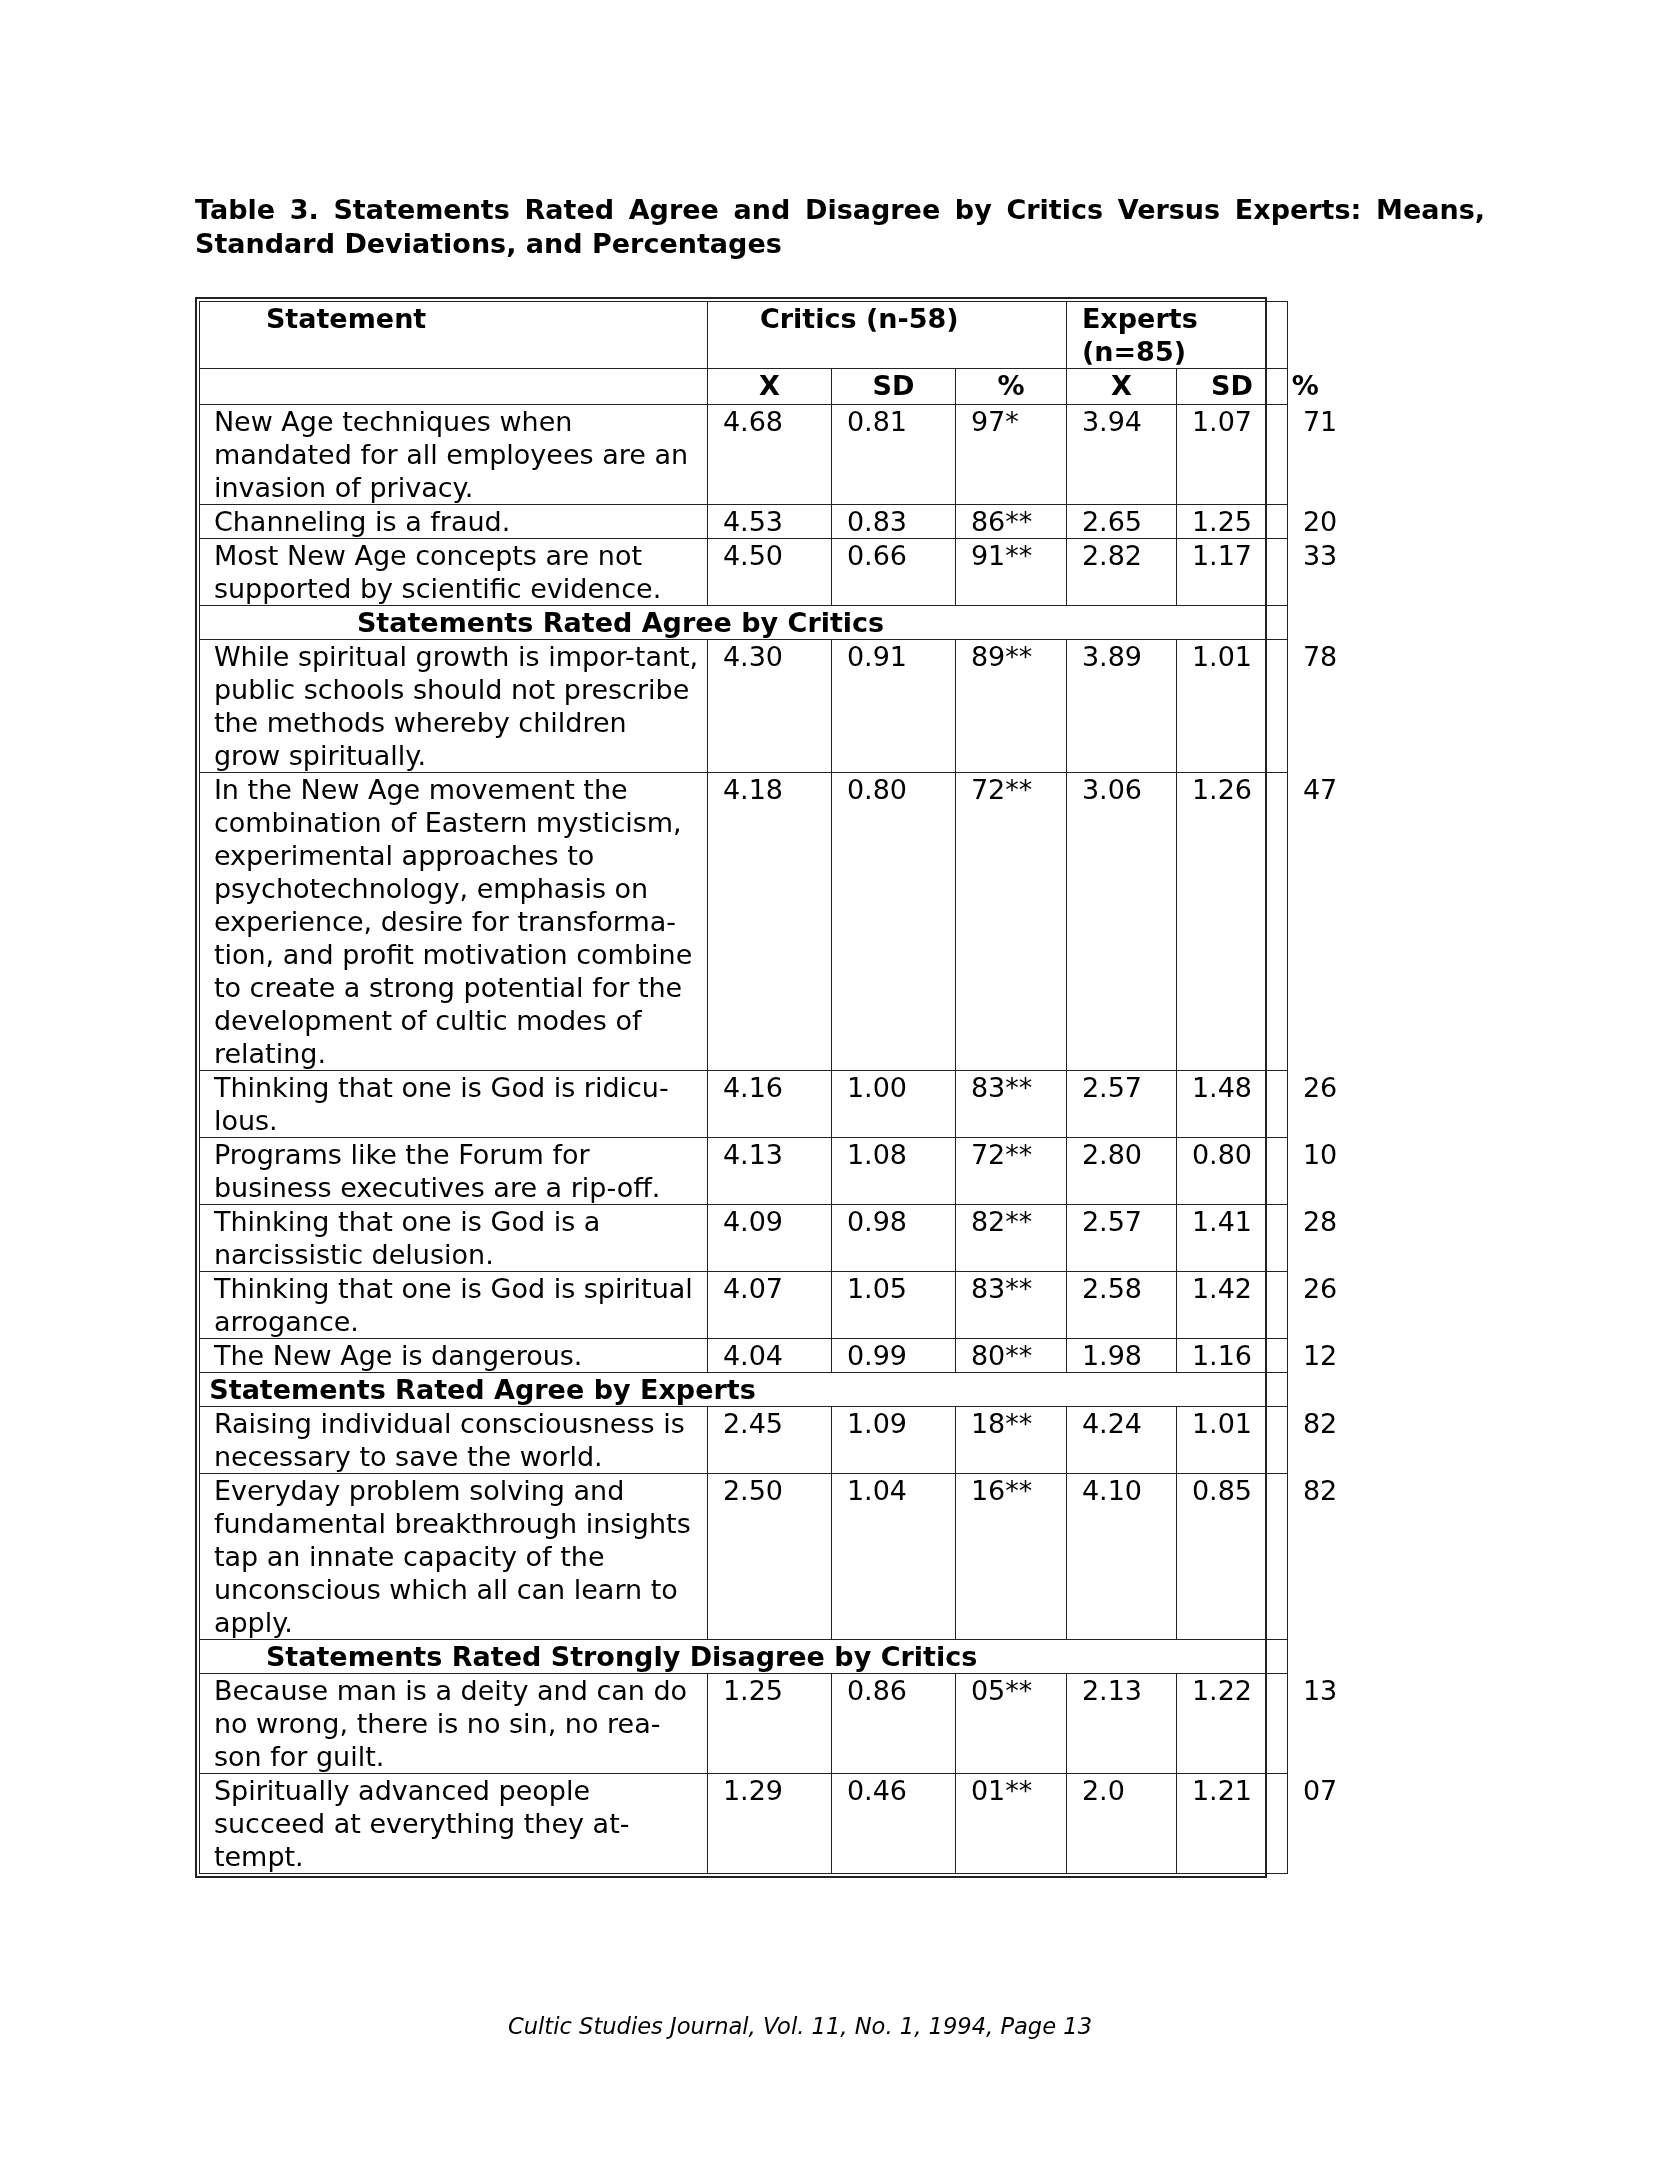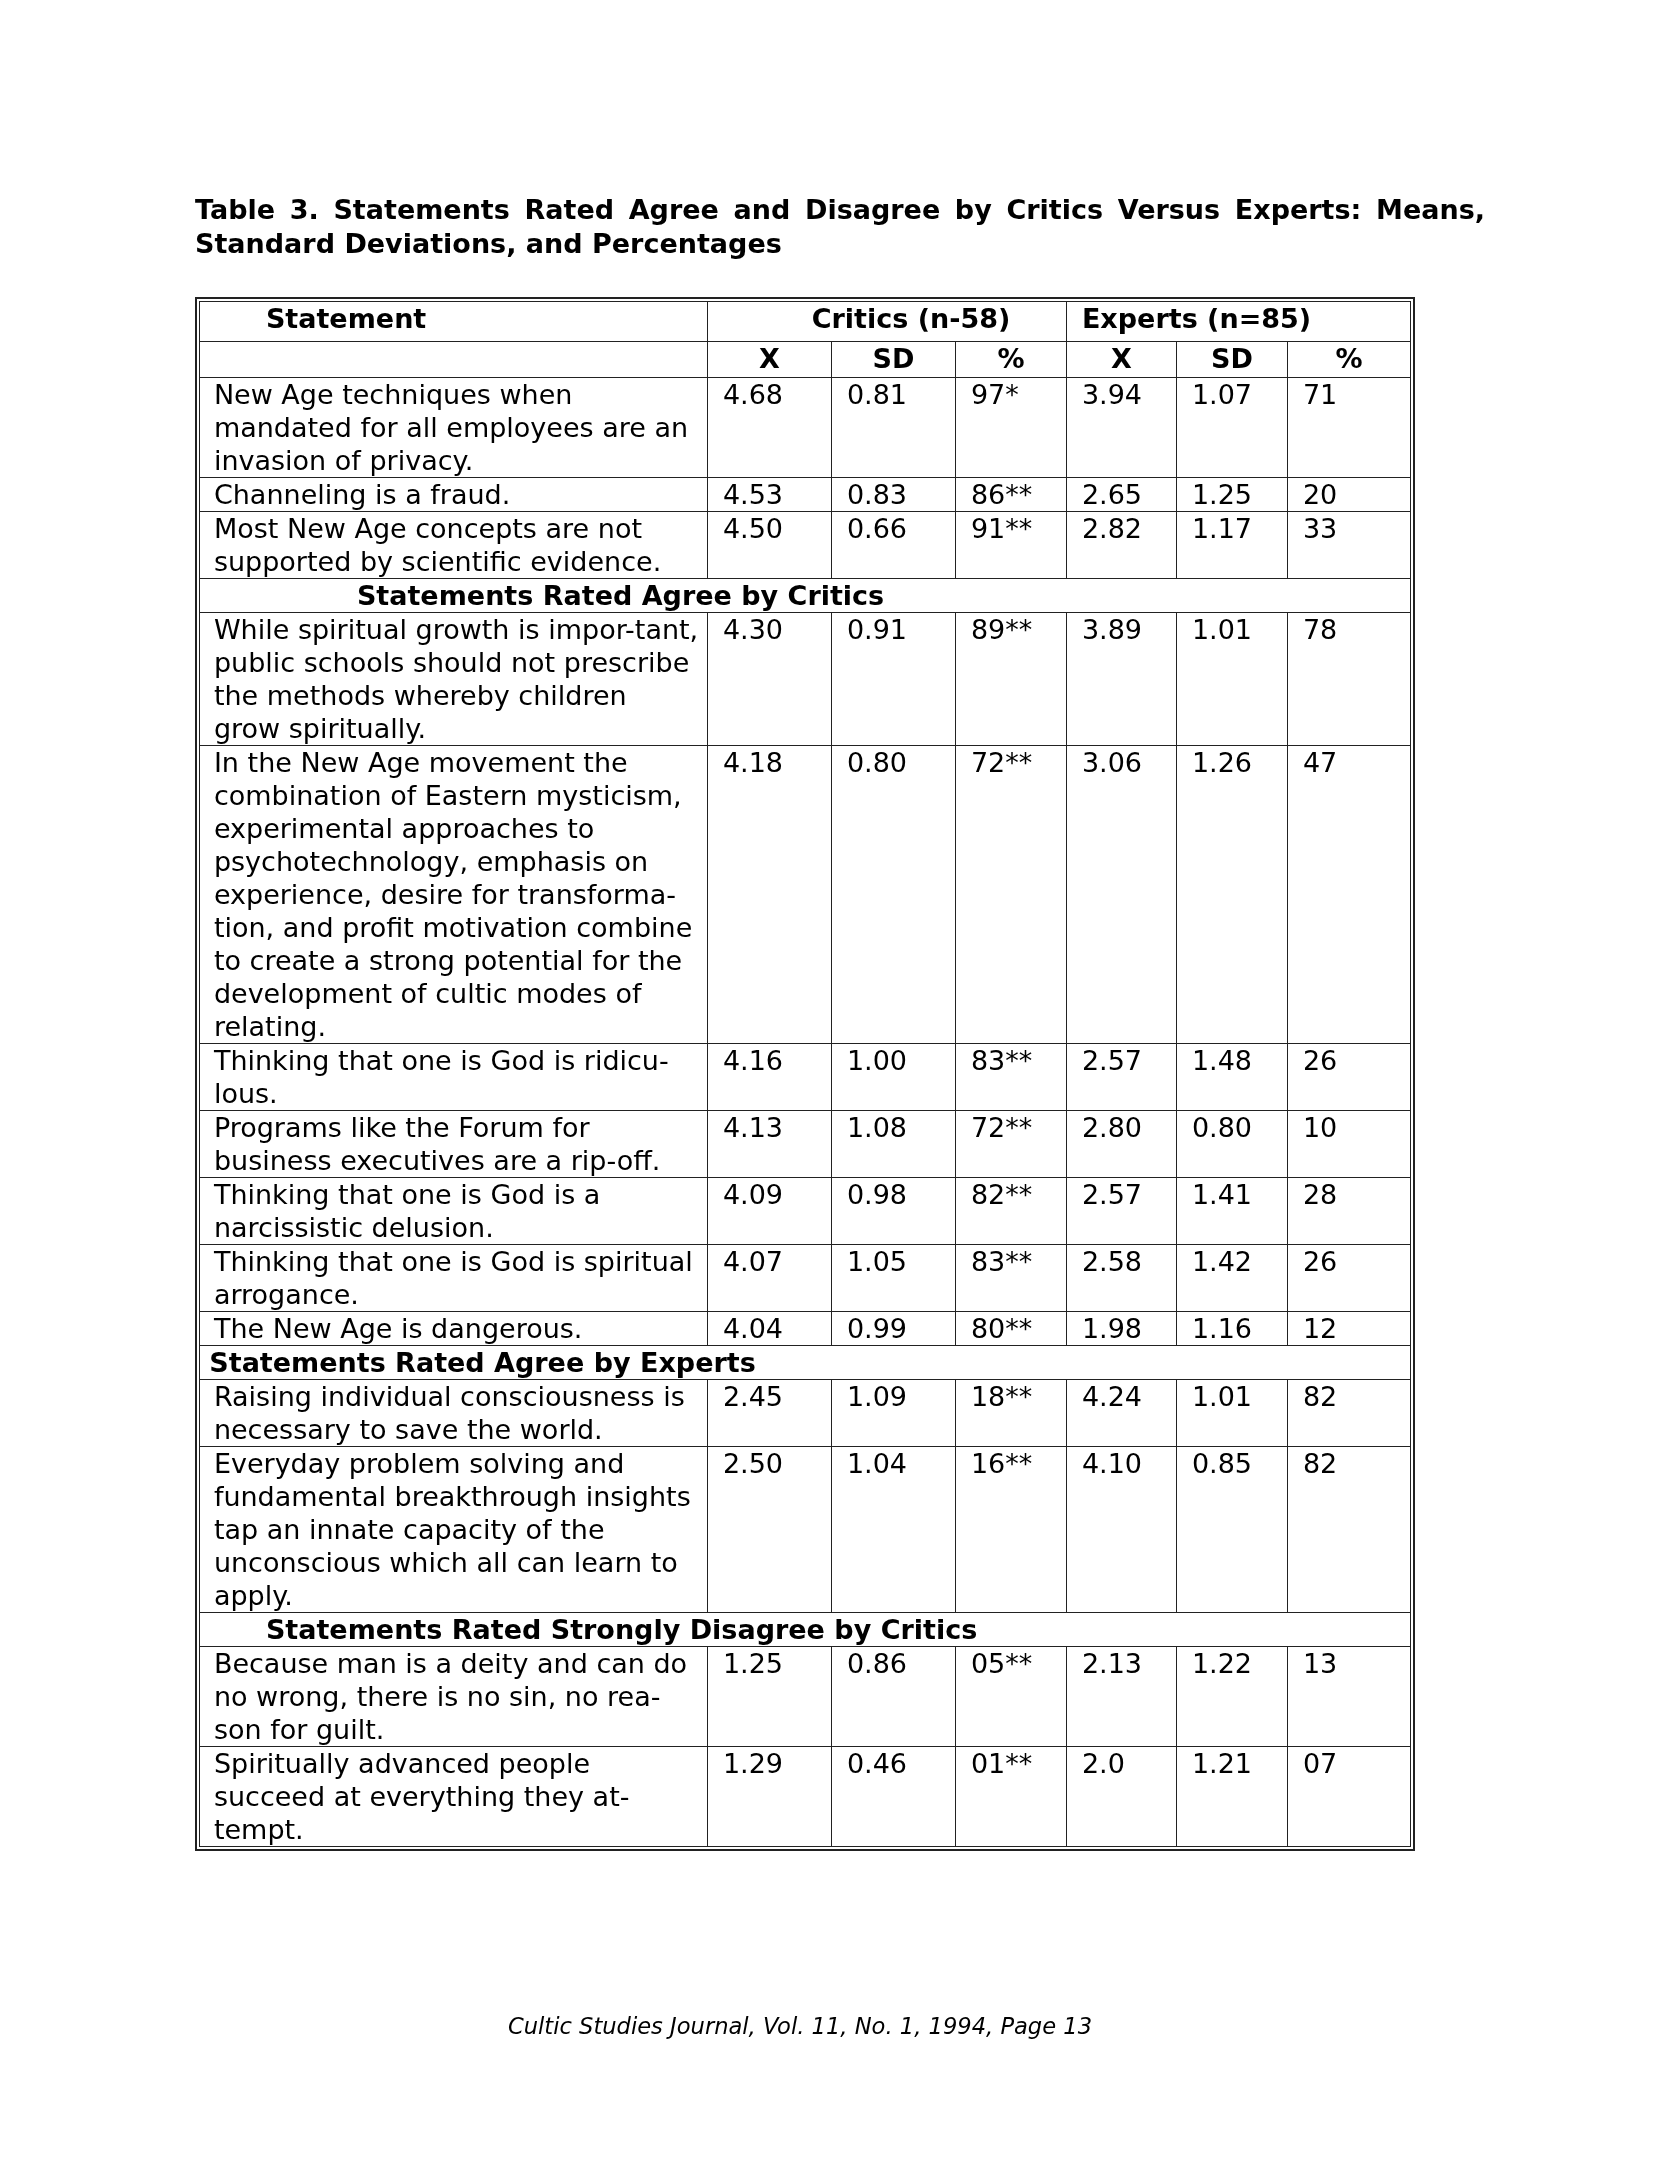--- a/index.html
+++ b/index.html
@@ -3,27 +3,27 @@
 <meta charset="utf-8">
 <style>
   html, body { margin: 0; padding: 0; background: #ffffff; }
   body { width: 1680px; height: 2174px; position: relative; overflow: hidden;
          font-family: "DejaVu Sans", sans-serif; color: #000; }
   .title { position: absolute; left: 195px; top: 193px; width: 1290px;
            font-weight: bold; font-size: 27px; line-height: 34px; text-align: justify;
            text-align-last: left; }
   .title-line1 { display: block; text-align: justify; text-align-last: justify; }
   .title-line2 { display: block; }
-  .tbl-wrap { position: absolute; left: 195px; top: 297px; width: 1220px;
+  .tbl-wrap { position: absolute; left: 195px; top: 297px; width: 1072px;
               border: 2.8px double #222; box-sizing: border-box; padding: 1.9px; }
   table { border-collapse: collapse; width: 100%; table-layout: fixed; font-size: 27px; line-height: 33px; }
   td, th { border: 1.9px solid #222; vertical-align: top; padding: 0 9.4px; }
   th { font-weight: bold; text-align: center; padding: 0 3.8px; }
   .hdr-statement { text-align: left; padding-left: 66px; }
-  .hdr-group { text-align: center; padding-left: 52px; }
+  .hdr-group { text-align: left; padding-left: 52px; }
   .hdr-group-e { text-align: left; padding-left: 15px; }
   .section td { font-weight: bold; border-left: 1.9px solid #222; border-right: 1.9px solid #222; }
   .sec-1 { padding-left: 85px; }
   .sec-2 { padding-left: 157px; }
   .sec-3 { }
   .sec-4 { padding-left: 66px; }
   .num { padding-left: 15px; white-space: nowrap; }
   .stmt { padding-left: 14px; padding-right: 5.6px; margin-left: 40px; }
   .footer { position: absolute; left: 0; width: 1600px; top: 2013px; text-align: center;
             font-style: italic; font-size: 22.6px; }

